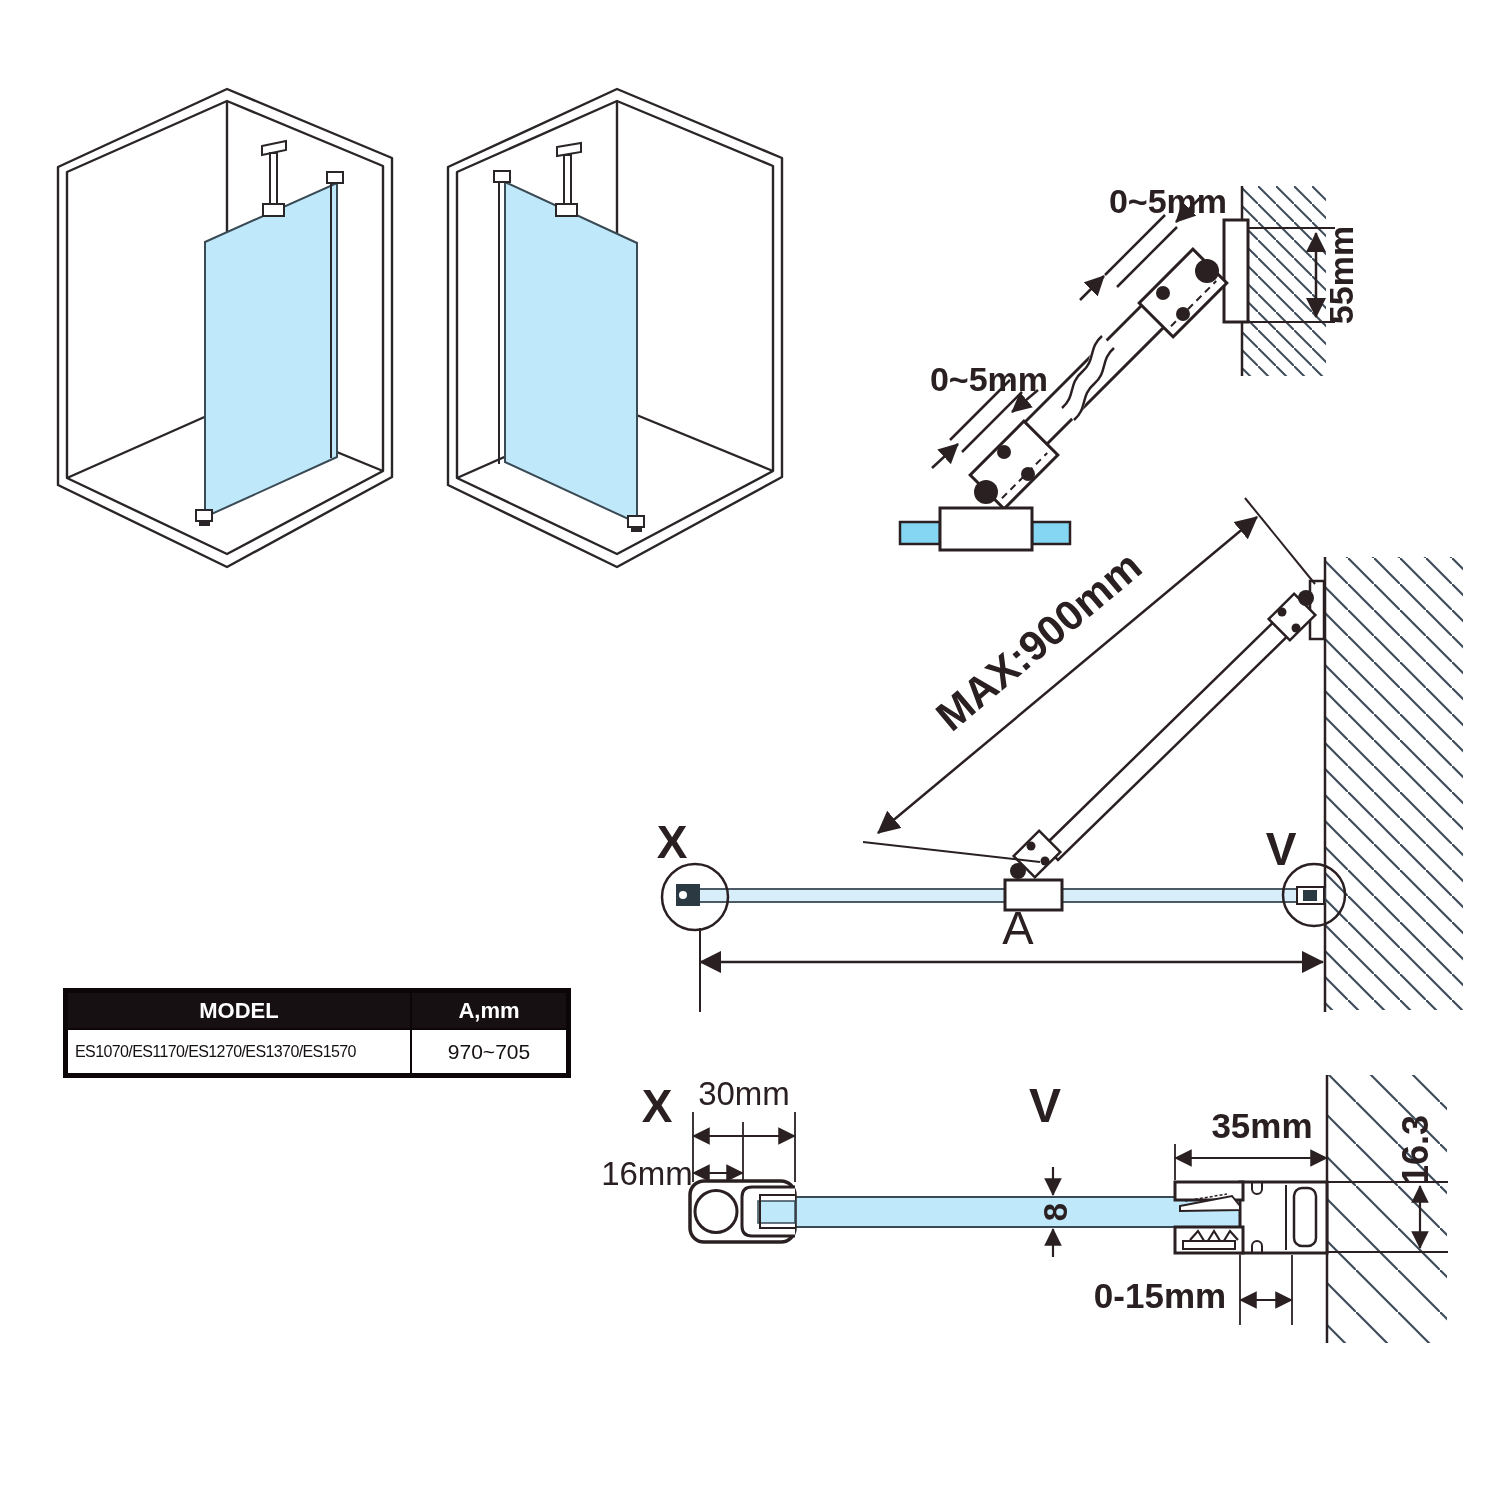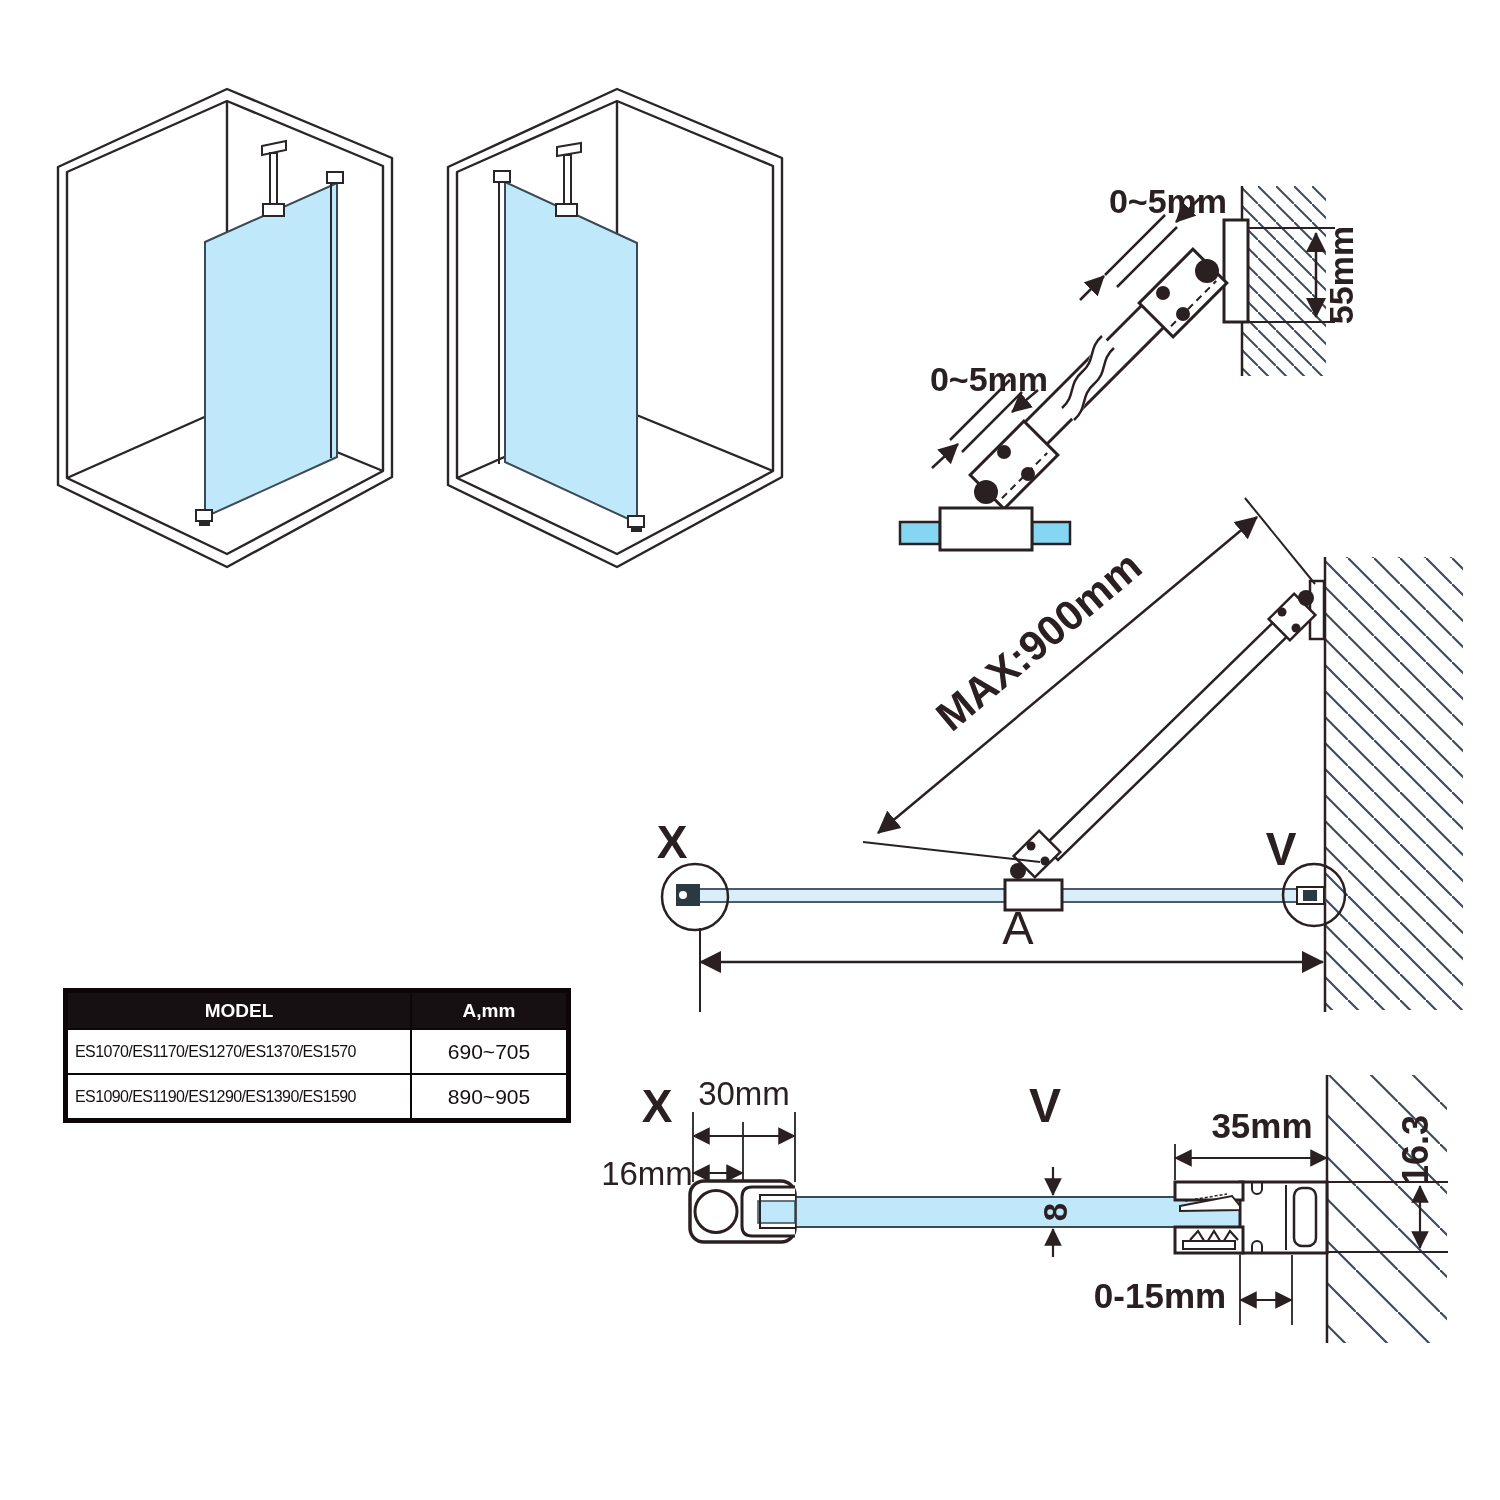--- a/index.html
+++ b/index.html
@@ -8,21 +8,21 @@
   .canvas svg{position:absolute;overflow:visible;}
   #iso-left{left:40px;top:60px;}
   #iso-right{left:430px;top:60px;}
   #support-detail{left:880px;top:150px;}
   #plan-view{left:620px;top:480px;}
   #section-view{left:600px;top:1060px;}
   text{fill:#2a2022;font-family:"Liberation Sans",sans-serif;}
   .b{font-weight:bold;}
   table.spec{position:absolute;left:63px;top:988px;width:492px;border-collapse:collapse;
              border:5px solid #0c0609;table-layout:fixed;}
-  table.spec th{background:#171013;color:#fff;font-size:19px;font-weight:bold;height:33px;
+  table.spec th{background:#171013;color:#fff;font-size:22px;font-weight:bold;height:33px;
                 border:2px solid #0c0609;}
   table.spec th.c1{width:340px;} table.spec th.c2{width:152px;margin-top:20px;}
   table.spec td{border:2px solid #0c0609;height:41px;font-size:16px;background:#fff;color:#151011;}
   table.spec td.m{padding-left:7px;letter-spacing:-0.6px;}
   table.spec td.v{text-align:center;font-size:21px;}
 </style>
 </head>
 <body>
 
 <div class="canvas">
@@ -282,22 +282,18 @@
   <table class="spec">
     <thead>
       <tr>
         <th class="c1">MODEL</th>
         <th class="c2">A,mm</th>
       </tr>
     </thead>
     <tbody>
       <tr>
         <td class="m">ES1070/ES1170/ES1270/ES1370/ES1570</td>
-        <td class="v">690~705</td>
-      </tr>
-      <tr>
-        <td class="m">ES1090/ES1190/ES1290/ES1390/ES1590</td>
-        <td class="v">890~905</td>
+        <td class="v">970~705</td>
       </tr>
     </tbody>
   </table>
 
 </div>
 
 </body></html>

